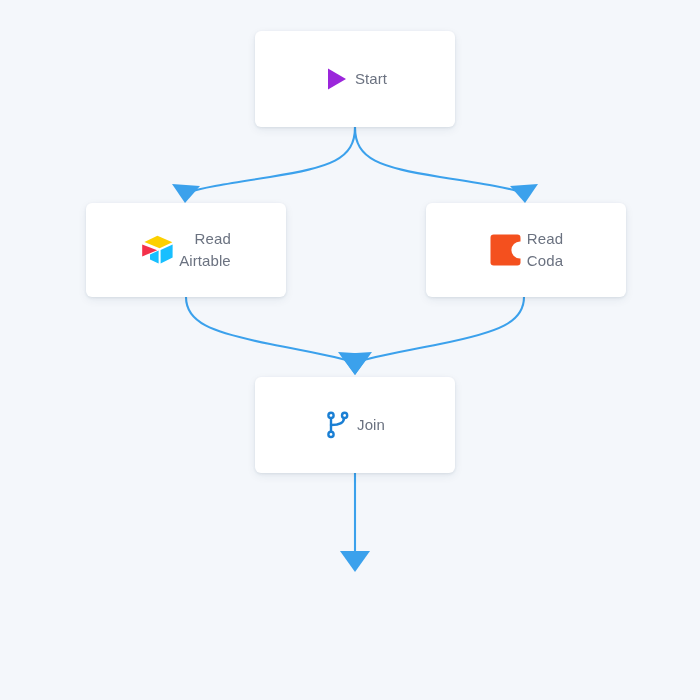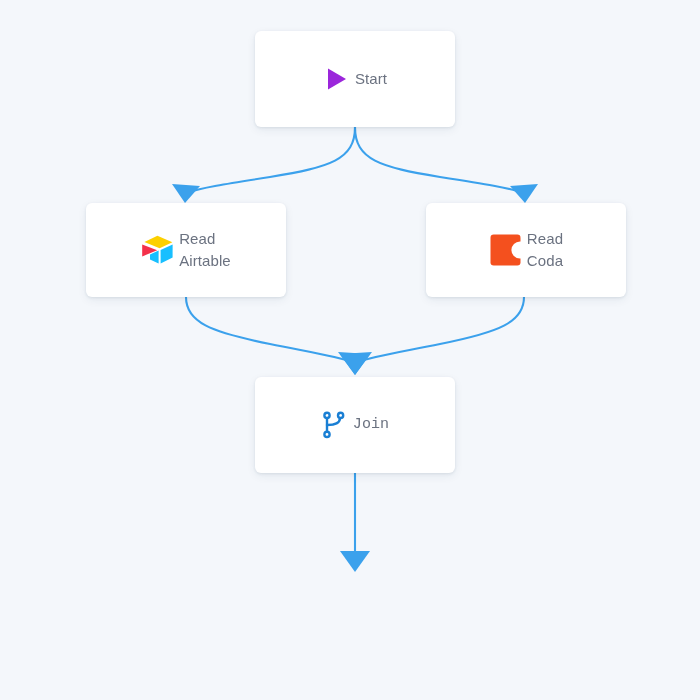--- a/index.html
+++ b/index.html
@@ -34,20 +34,21 @@
     align-items: center;
     justify-content: center;
     box-sizing: border-box;
     z-index: 2;
   }
   .node-inner {
     display: flex;
     align-items: center;
     justify-content: center;
     gap: 4px;
+    text-align: right;
   }
   .node-icon {
     width: 28px;
     height: 28px;
     flex: 0 0 28px;
     display: flex;
     align-items: center;
     justify-content: center;
   }
   .node-icon.big {
@@ -59,21 +60,21 @@
     font-size: 15px;
     color: #6b7280;
     line-height: 1.45;
     white-space: pre-line;
     letter-spacing: 0.1px;
   }
   
   #node-start { left: 255px; top: 31px;  width: 200px; height: 96px; }
   #node-read-airtable { left: 86px;  top: 203px; width: 200px; height: 94px; }
   #node-read-coda     { left: 426px; top: 203px; width: 200px; height: 94px; }
-  #node-join { left: 255px; top: 377px; width: 200px; height: 96px; font-family: Liberation Mono, monospace; }
+  #node-join { left: 255px; top: 377px; width: 200px; height: 96px; }
   #node-end  { left: 255px; top: 570px; width: 200px; height: 96px; }
 </style>
 </head>
 <body>
 
 <div id="canvas">
 
   <svg id="edges" viewBox="0 0 700 700" xmlns="http://www.w3.org/2000/svg">
     <defs>
       <style>

